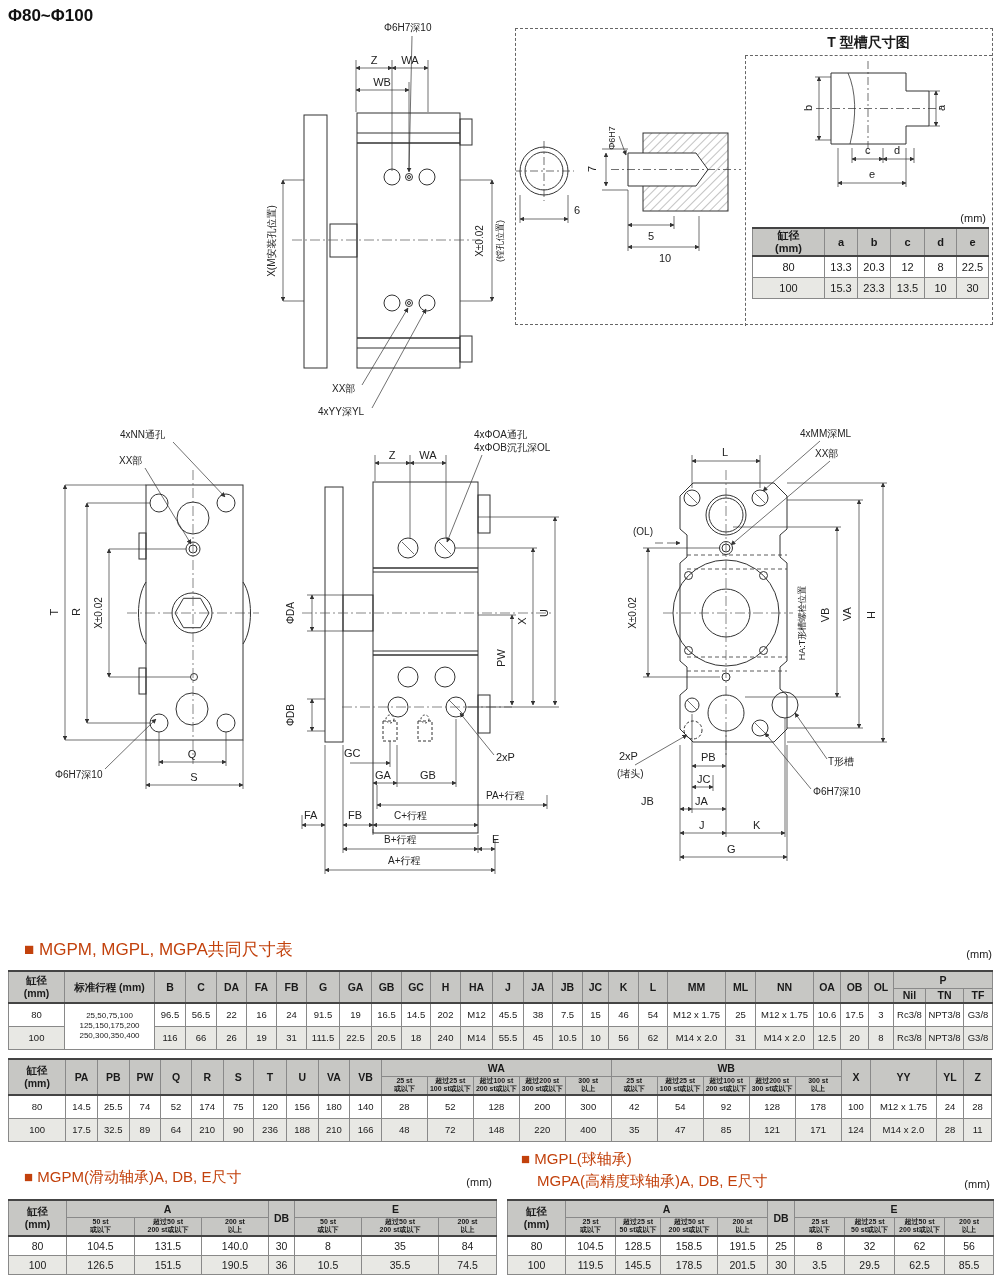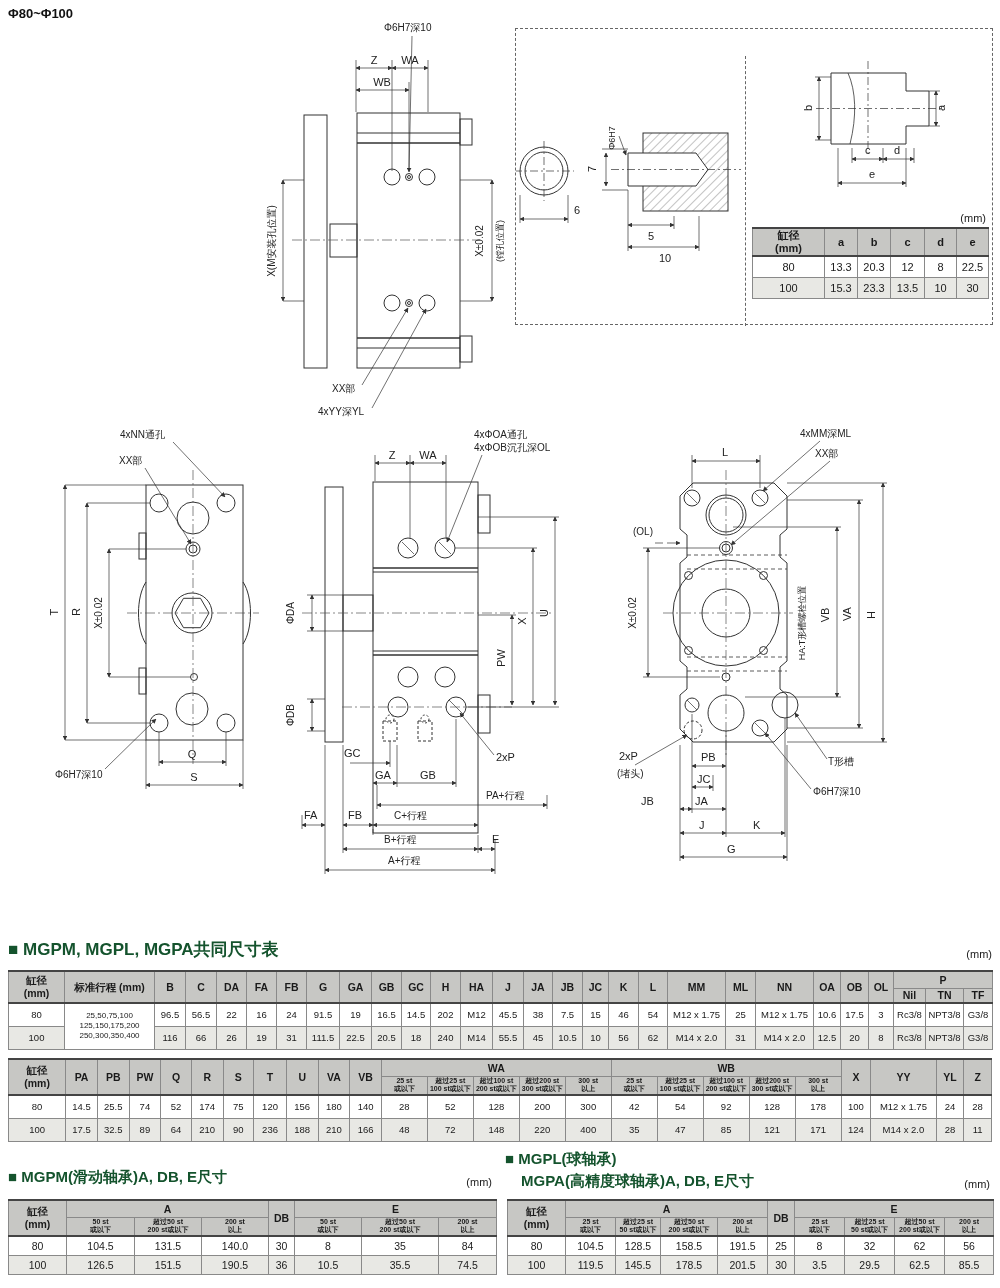--- a/index.html
+++ b/index.html
@@ -1,19 +1,19 @@
 <!DOCTYPE html>
 <html><head>
 <meta charset="utf-8">
 <style>
   html,body{margin:0;padding:0;background:#fff;}
   body{font-family:"Liberation Sans","DejaVu Sans",sans-serif;color:#1a1a1a;}
   .page{position:relative;width:1000px;height:1288px;background:#fff;overflow:hidden;}
   .abs{position:absolute;}
-  .page-title{position:absolute;left:8px;top:6px;font-size:13px;font-weight:bold;color:#111;}
+  .page-title{position:absolute;left:8px;top:6px;font-size:17px;font-weight:bold;color:#111;}
   svg text{font-family:"Liberation Sans","DejaVu Sans",sans-serif;fill:#222;font-size:11px;}
   svg .cjk{font-size:10px;}
   svg .sm{font-size:9px;}
   
   .detail-box{position:absolute;left:515px;top:28px;width:478px;height:297px;border:1.5px dashed #666;box-sizing:border-box;}
   .db-title{position:absolute;top:0;height:27px;line-height:27px;text-align:center;font-size:14px;font-weight:bold;border-bottom:1.5px dashed #666;box-sizing:border-box;}
   .db-title.left{left:0;width:229px;border-right:1.5px dashed #666;}
   .db-title.right{left:229px;width:247px;}
   .db-divider{position:absolute;left:229px;top:27px;width:0;height:270px;border-left:1.5px dashed #666;}
   .db-unit{position:absolute;right:6px;top:183px;font-size:11px;}
@@ -25,21 +25,21 @@
   .tbl{border-top:2px solid #444;border-bottom:1px solid #14b8a6;}
   .tbl tbody tr:nth-child(2) td{background:#e8e8e4;}
   .tbl td.stroke{background:#fff;font-size:8px;line-height:1.3;white-space:pre-line;}
   .tbl th.range{font-size:7px;font-weight:bold;line-height:1.2;}
   .tbl th.grp{height:16px;}
   .t-band1 td{font-size:9.5px;}
   .t-band1 th{font-size:10.5px;}
   .t-small td{height:18px;font-size:10.5px;}
   .t-detail th{font-size:11px;}
   .t-detail td{height:20px;font-size:11px;}
-  .sec-title{position:absolute;font-weight:bold;color:#14532d;}
+  .sec-title{position:absolute;font-weight:normal;color:#c2410c;margin-left:16px;}
   .unit-label{position:absolute;font-size:11px;text-align:right;}
 </style>
 </head>
 <body>
 
 <div class="page">
 
   <div class="page-title">Φ80~Φ100</div>
 
   <svg class="abs" style="left:262px;top:16px" width="250" height="404" viewBox="0 0 250 404">
@@ -91,20 +91,21 @@
     <text x="148" y="48" text-anchor="middle">WA</text>
     <text x="120" y="70" text-anchor="middle">WB</text>
     <text transform="rotate(-90 13 225)" x="13" y="225" text-anchor="middle" class="cjk">X(M安装孔位置)</text>
     <text transform="rotate(-90 221 225)" x="221" y="225" text-anchor="middle" class="cjk">X±0.02</text>
     <text transform="rotate(-90 241 225)" x="241" y="225" text-anchor="middle" class="sm">(镗孔位置)</text>
     <text x="70" y="376" class="cjk">XX部</text>
     <text x="56" y="399" class="cjk">4xYY深YL</text>
   </svg>
 
   <div class="detail-box">
+    <div class="db-title right">T 型槽尺寸图</div>
     <div class="db-divider"></div>
     <svg class="abs" style="left:0;top:27px" width="475" height="268" viewBox="0 0 475 268">
       <defs>
         <marker id="a2" viewBox="0 0 10 10" refX="9" refY="5" markerWidth="7" markerHeight="7" orient="auto-start-reverse">
             <path d="M0 0L10 5L0 10z" fill="#333"></path>
           </marker>
         <pattern id="hat" width="6" height="6" patternTransform="rotate(45)" patternUnits="userSpaceOnUse">
             <line x1="0" y1="0" x2="0" y2="6" stroke="#888" stroke-width="1"></line>
           </pattern>
       </defs>

